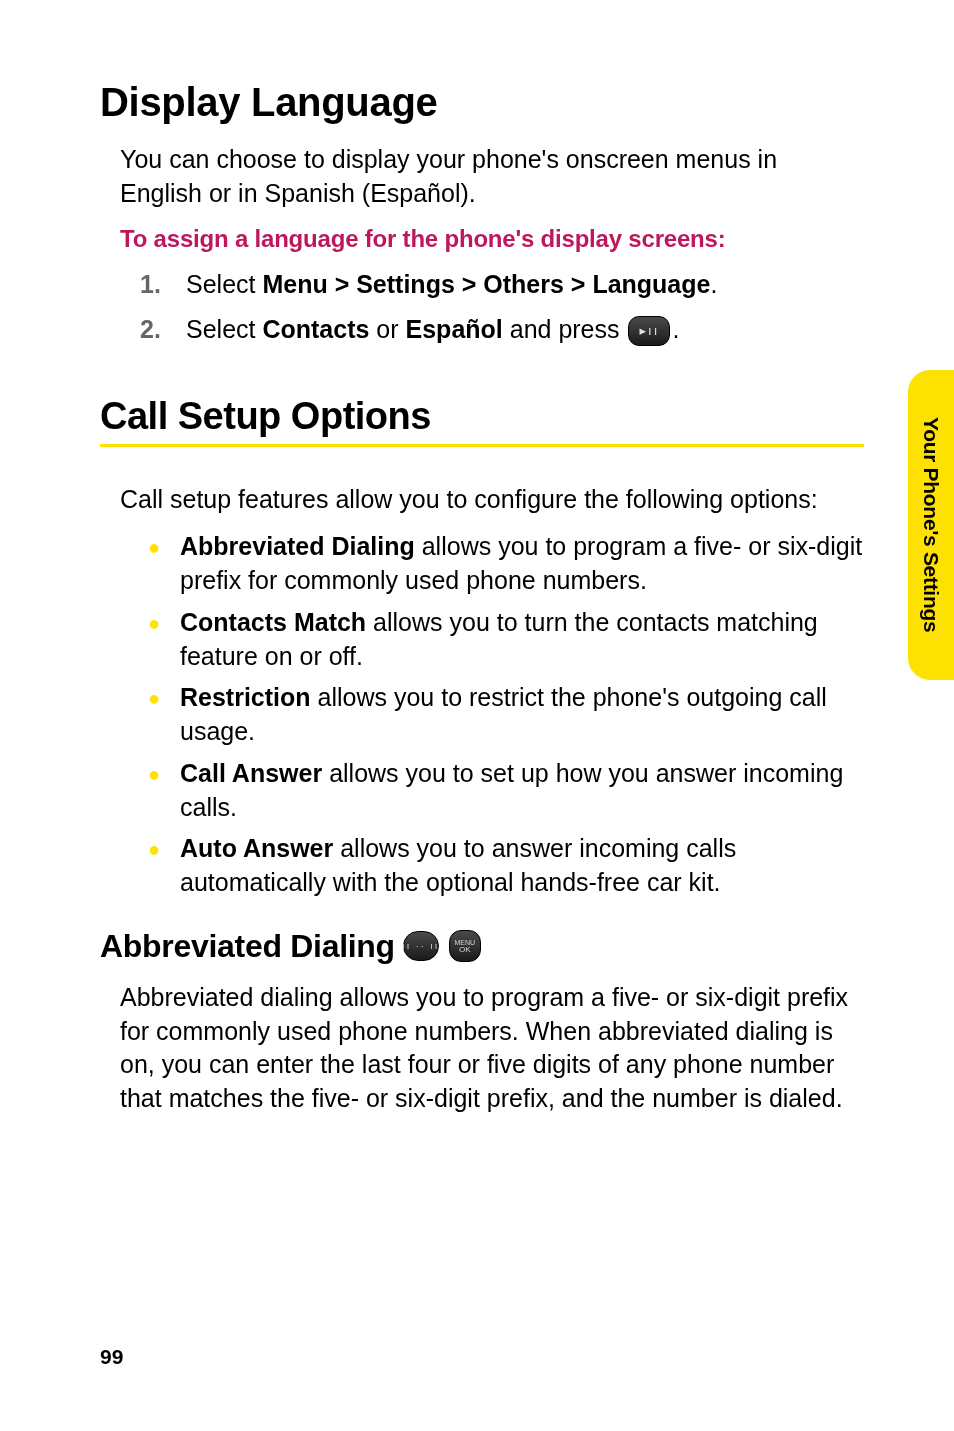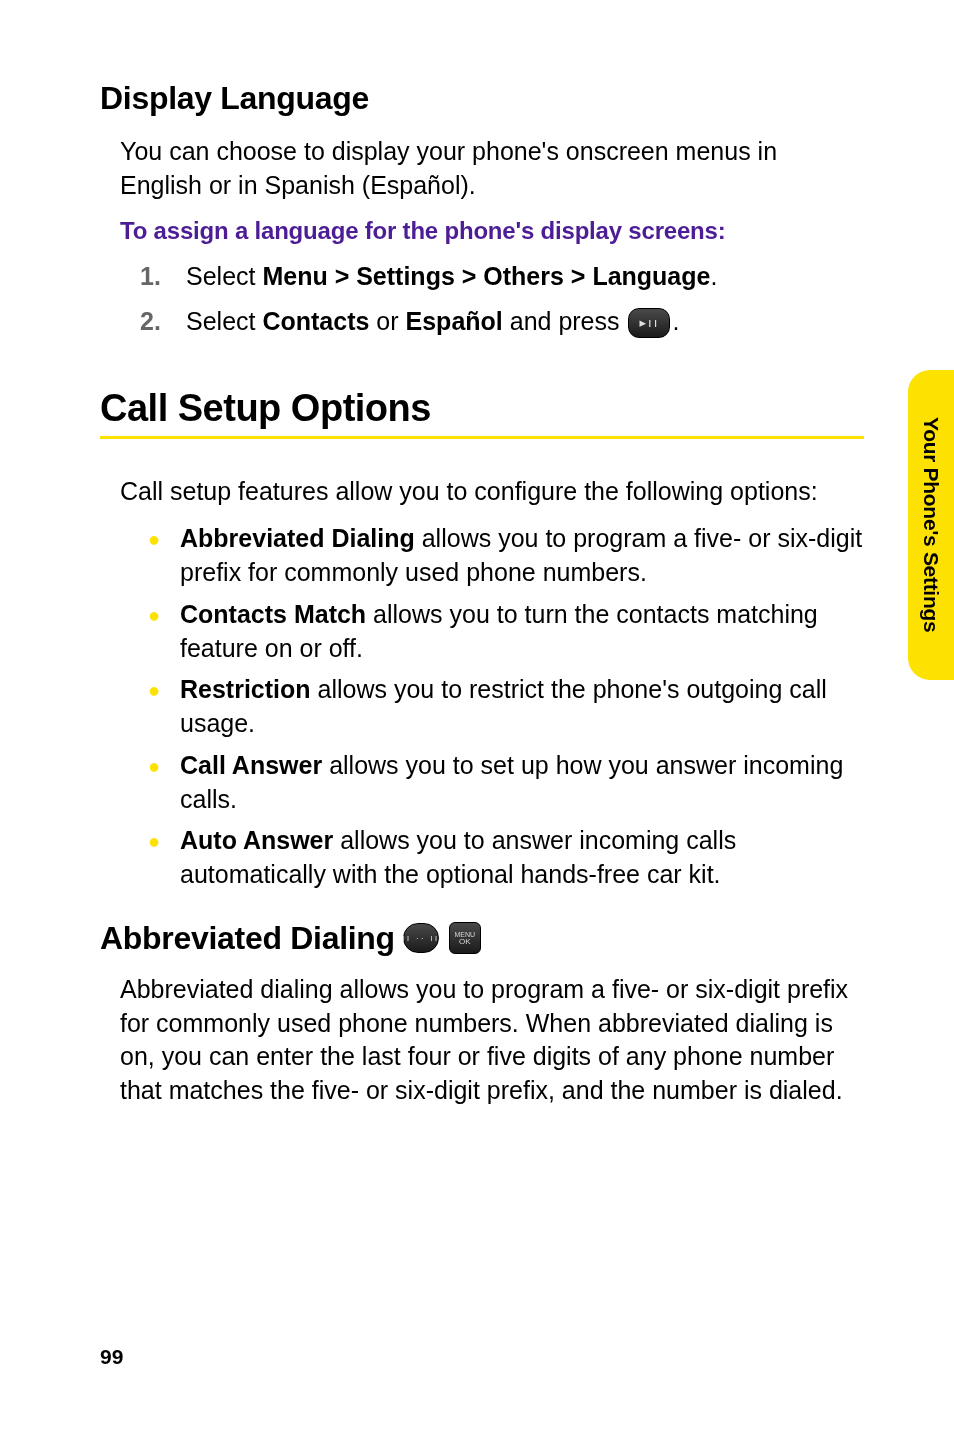--- a/index.html
+++ b/index.html
@@ -11,37 +11,37 @@
       color: #000;
       position: relative;
       overflow: hidden;
     }
     .page {
       padding: 80px 90px 0 100px;
       position: relative;
       height: 100%;
     }
     .h-sub {
-      font-size: 32px;
+      font-size: 40px;
       font-weight: 700;
       margin-bottom: 18px;
       letter-spacing: -0.3px;
     }
     .body-text {
       font-size: 25px;
       line-height: 1.35;
       margin-left: 20px;
       margin-bottom: 14px;
     }
     .instruction-heading {
       font-size: 24px;
       font-weight: 700;
       margin-left: 20px;
       margin-bottom: 14px;
-      color: #4c1d95;
+      color: #be185d;
       letter-spacing: -0.2px;
     }
     .ol-item {
       display: flex;
       margin-left: 40px;
       margin-bottom: 10px;
       font-size: 25px;
       line-height: 1.4;
       align-items: center;
     }
@@ -100,21 +100,21 @@
       align-items: center;
       justify-content: center;
       color: #d8d8d8;
       font-size: 9px;
       letter-spacing: 2px;
       margin: 0 2px;
     }
     .key-icon.square {
       width: 32px;
       height: 32px;
-      border-radius: 6px;
+      border-radius: 12px;
       font-size: 6px;
       letter-spacing: 0;
       line-height: 1;
       text-align: center;
       flex-direction: column;
     }
     .key-icon .glyph { font-size: 13px; color: #e0e0e0; }
     .tab {
       position: absolute;
       right: 0;

